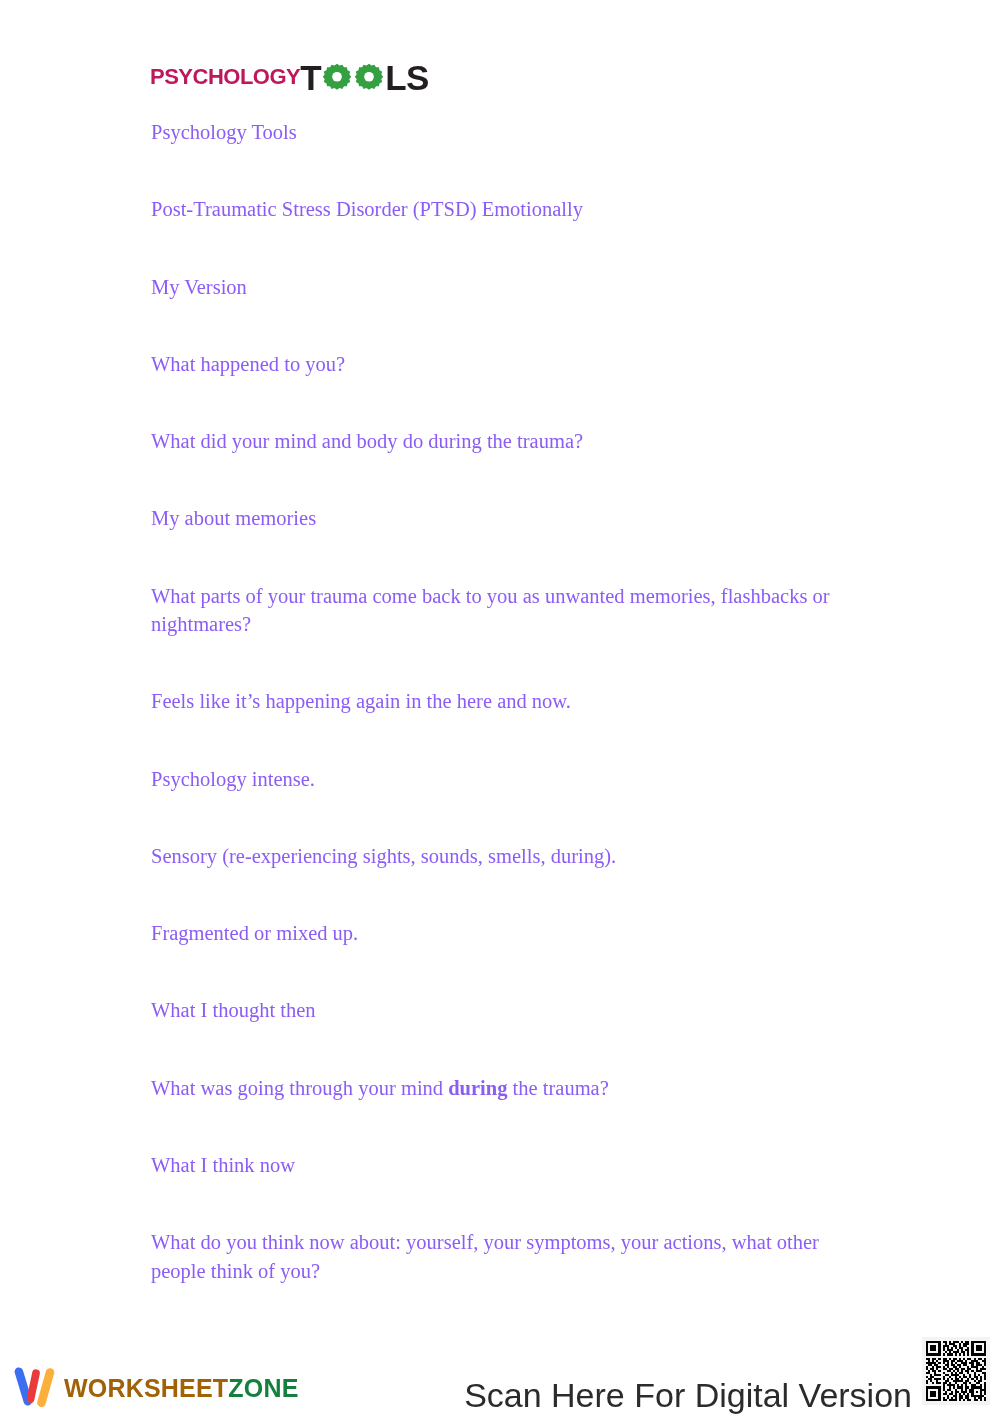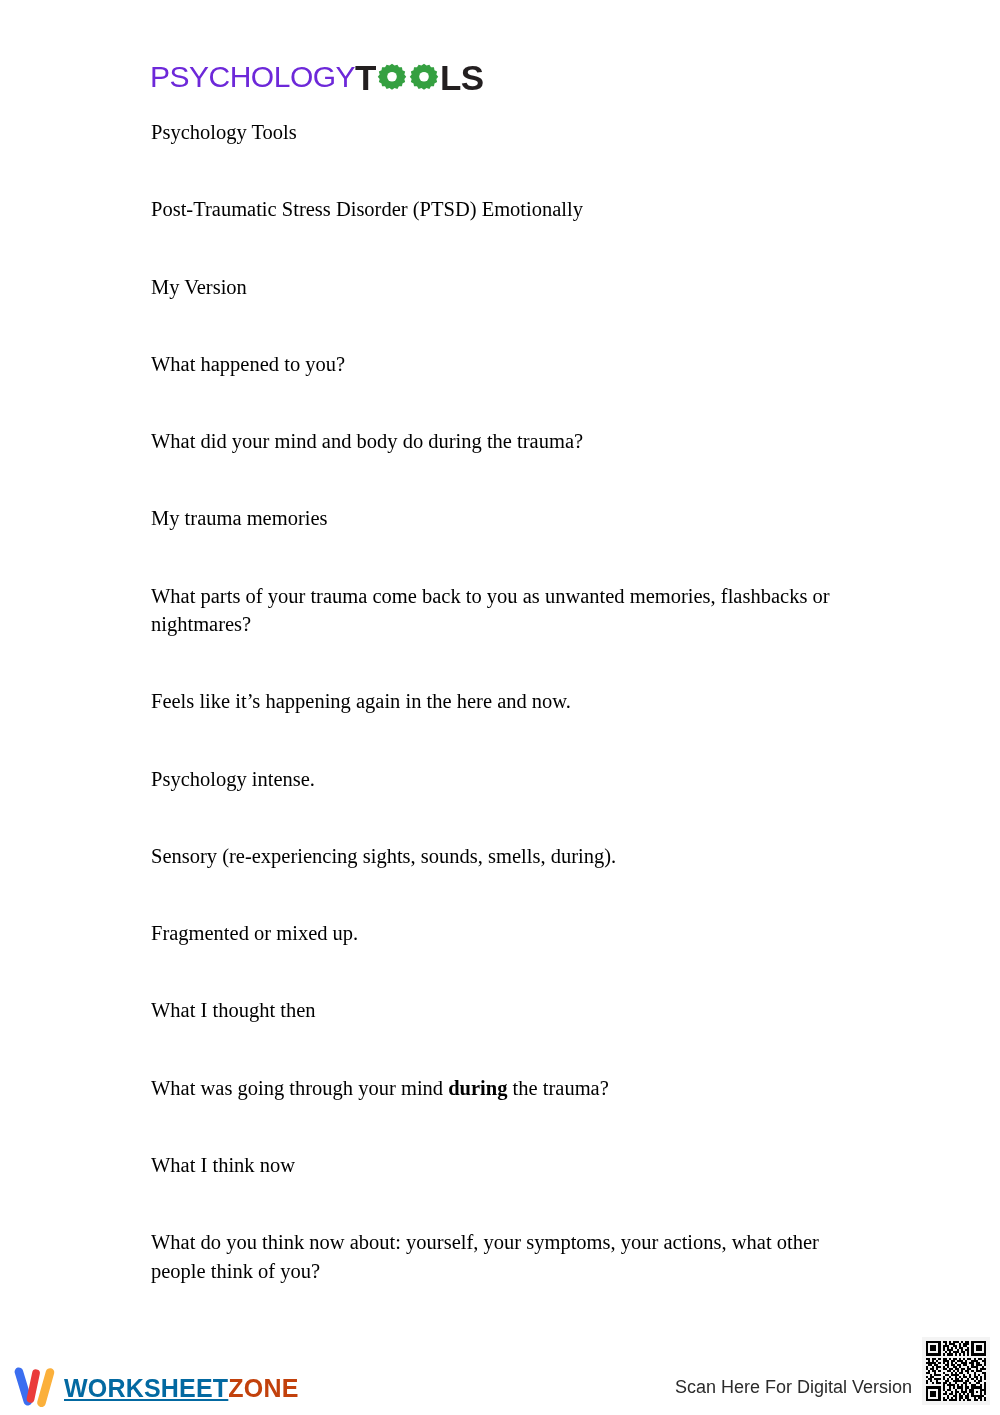--- a/index.html
+++ b/index.html
@@ -21,24 +21,24 @@
     position: absolute;
     left: 150px;
     top: 56px;
     height: 42px;
     display: flex;
     align-items: center;
     white-space: nowrap;
   }
   .brand-logo .brand-light {
     font-family: "Liberation Sans", "DejaVu Sans", sans-serif;
-    font-weight: 400;
-    font-size: 30px;
+    font-weight: 700;
+    font-size: 22px;
     letter-spacing: -0.5px;
-    color: #6d28d9;
+    color: #be185d;
     line-height: 1;
   }
   .brand-logo .brand-bold {
     font-family: "Liberation Sans", "DejaVu Sans", sans-serif;
     font-weight: 700;
     font-size: 35px;
     letter-spacing: -0.5px;
     color: #231f20;
     line-height: 1;
   }
@@ -52,21 +52,21 @@
   
   .doc-body {
     position: absolute;
     left: 151px;
     top: 118px;
     width: 760px;
   }
   .para {
     font-size: 20.5px;
     line-height: 1.38;
-    color: #000000;
+    color: #8b5cf6;
     margin: 0 0 49px 0;
     max-width: 710px;
   }
   .para:last-child { margin-bottom: 16px; }
   .para b, .para strong { font-weight: 700; }
 
   
   .footer {
     position: absolute;
     left: 0;
@@ -86,30 +86,30 @@
   .wz-mark { width: 44px; height: 42px; display: block; }
   .wz-word {
     font-family: "Liberation Sans", "DejaVu Sans", sans-serif;
     font-weight: 700;
     font-size: 25px;
     letter-spacing: 0.2px;
     line-height: 1;
     margin-left: 6px;
     white-space: nowrap;
   }
-  .wz-word .wz-a { color: #0369a1; text-decoration: underline; }
-  .wz-word .wz-b { color: #c2410c; }
+  .wz-word .wz-a { color: #a16207; }
+  .wz-word .wz-b { color: #15803d; }
 
   .scan-text {
     position: absolute;
     right: 88px;
     top: 1378px;
     font-family: "Liberation Sans", "DejaVu Sans", sans-serif;
     font-weight: 400;
-    font-size: 18px;
+    font-size: 34px;
     color: #2b2b2b;
     line-height: 1;
     white-space: nowrap;
   }
 
   .qr-box {
     position: absolute;
     left: 922px;
     top: 1337px;
     width: 68px;
@@ -144,21 +144,21 @@
     </span>
     <span class="brand-bold">LS</span>
 </div>
 
 <div class="doc-body">
   <p class="para">Psychology Tools</p>
   <p class="para">Post-Traumatic Stress Disorder (PTSD) Emotionally</p>
   <p class="para">My Version</p>
   <p class="para">What happened to you?</p>
   <p class="para">What did your mind and body do during the trauma?</p>
-  <p class="para">My trauma memories</p>
+  <p class="para">My about memories</p>
   <p class="para">What parts of your trauma come back to you as unwanted memories, flashbacks or nightmares?</p>
   <p class="para">Feels like it’s happening again in the here and now.</p>
   <p class="para">Psychology intense.</p>
   <p class="para">Sensory (re-experiencing sights, sounds, smells, during).</p>
   <p class="para">Fragmented or mixed up.</p>
   <p class="para">What I thought then</p>
   <p class="para"><span>What was going through your mind </span><b>during</b><span> the trauma?</span></p>
   <p class="para">What I think now</p>
   <p class="para">What do you think now about: yourself, your symptoms, your actions, what other people think of you?</p>
 </div>

